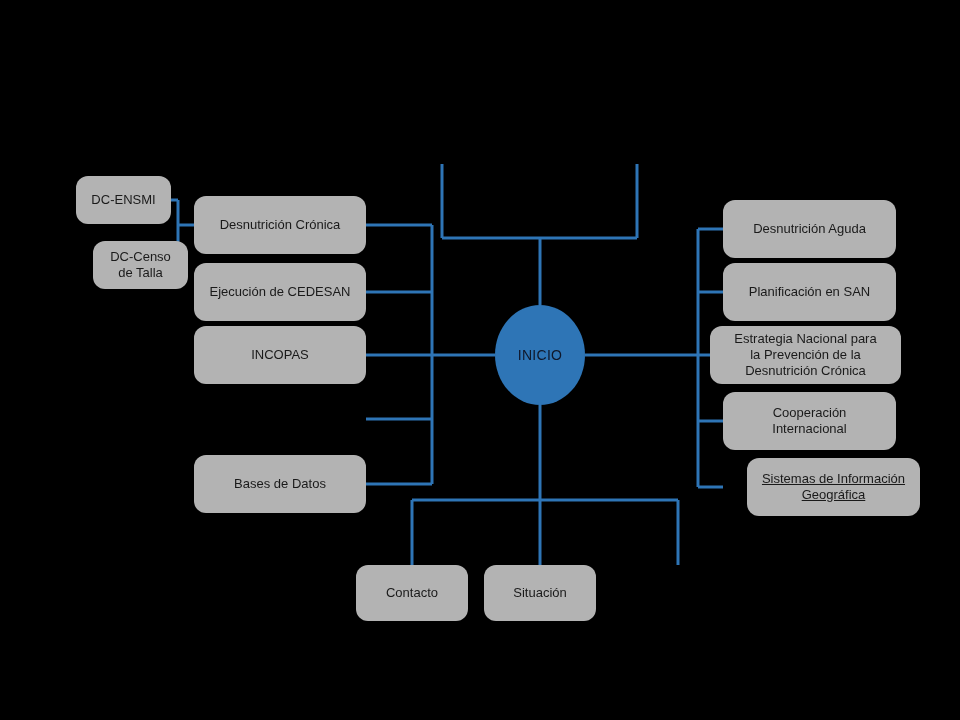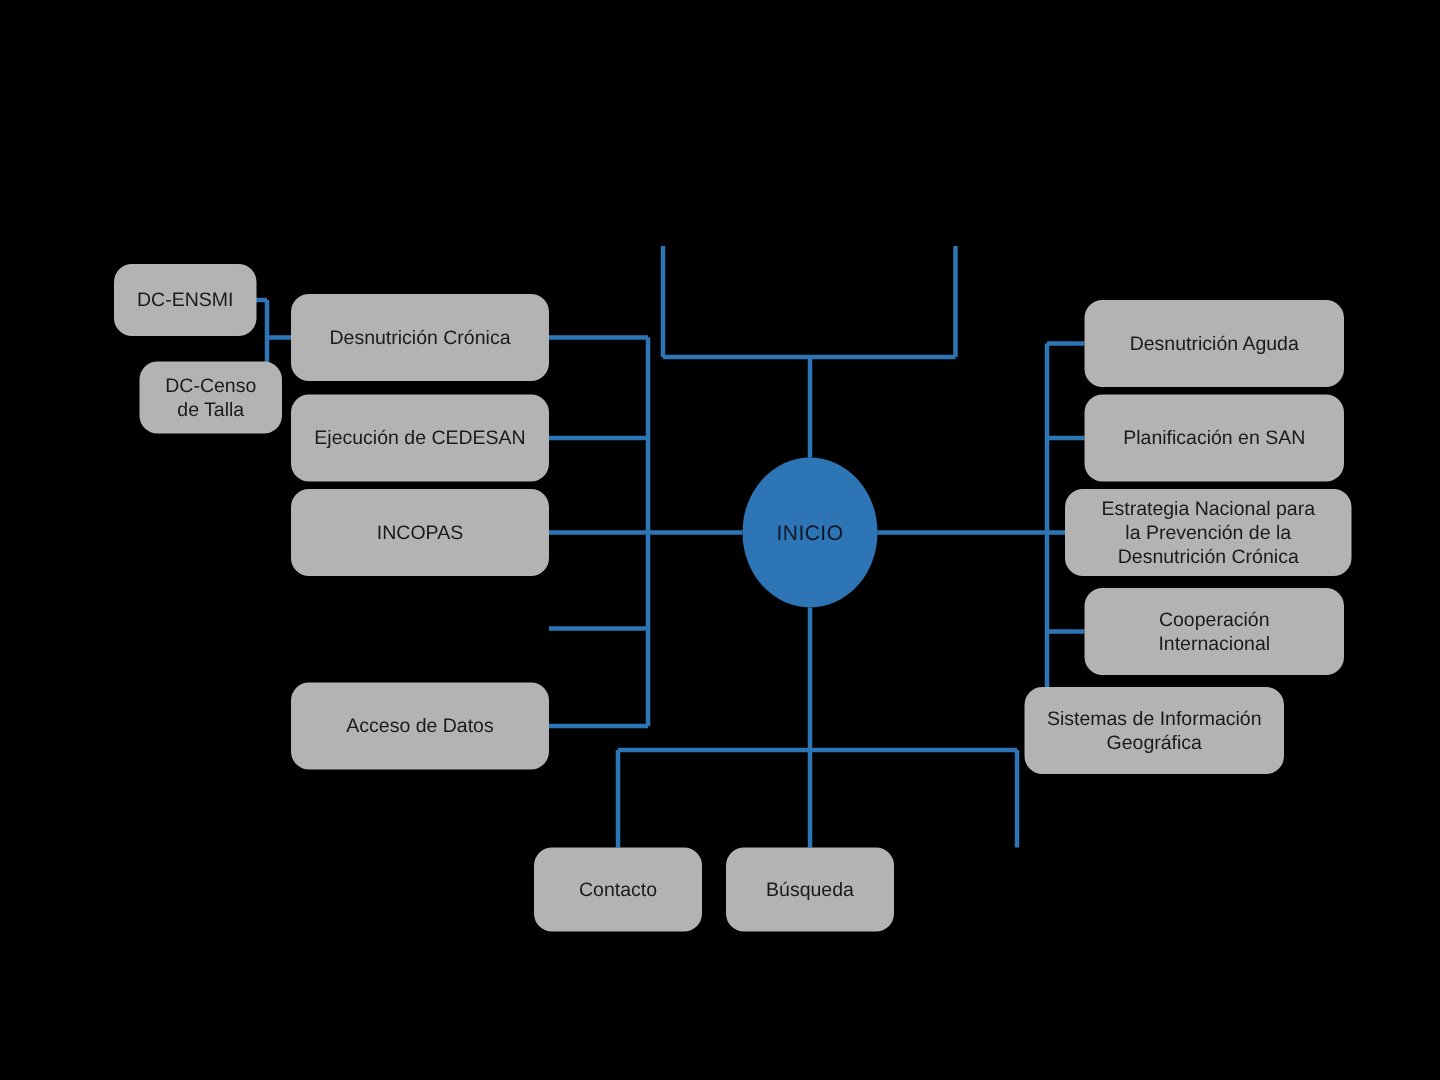--- a/index.html
+++ b/index.html
@@ -113,21 +113,21 @@
   <div class="node" style="left:194px; top:196px; width:172px; height:58px;">
     <span class="label">Desnutrición Crónica</span>
   </div>
   <div class="node" style="left:194px; top:263px; width:172px; height:58px;">
     <span class="label">Ejecución de CEDESAN</span>
   </div>
   <div class="node" style="left:194px; top:326px; width:172px; height:58px;">
     <span class="label">INCOPAS</span>
   </div>
   <div class="node" style="left:194px; top:455px; width:172px; height:58px;">
-    <span class="label">Acceso de Datos</span>
+    <span class="label">Bases de Datos</span>
   </div>
 
   <div class="hub" style="left:495px; top:305px; width:90px; height:100px;">
     <span>INICIO</span>
   </div>
 
   <div class="node" style="left:723px; top:200px; width:173px; height:58px;">
     <span class="label">Desnutrición Aguda</span>
   </div>
   <div class="node" style="left:723px; top:263px; width:173px; height:58px;">
@@ -135,25 +135,25 @@
   </div>
   <div class="node" style="left:710px; top:326px; width:191px; height:58px;border-radius:12px;">
     <span class="label">Estrategia Nacional para
 la Prevención de la
 Desnutrición Crónica</span>
   </div>
   <div class="node" style="left:723px; top:392px; width:173px; height:58px;">
     <span class="label">Cooperación
 Internacional</span>
   </div>
-  <div class="node" style="left:683px; top:458px; width:173px; height:58px;">
+  <div class="node" style="left:747px; top:458px; width:173px; height:58px;text-decoration:underline;">
     <span class="label">Sistemas de Información
 Geográfica</span>
   </div>
 
   <div class="node" style="left:356px; top:565px; width:112px; height:56px;">
     <span class="label">Contacto</span>
   </div>
   <div class="node" style="left:484px; top:565px; width:112px; height:56px;">
-    <span class="label">Búsqueda</span>
+    <span class="label">Situación</span>
   </div>
 
 </div>
 
 </body></html>

